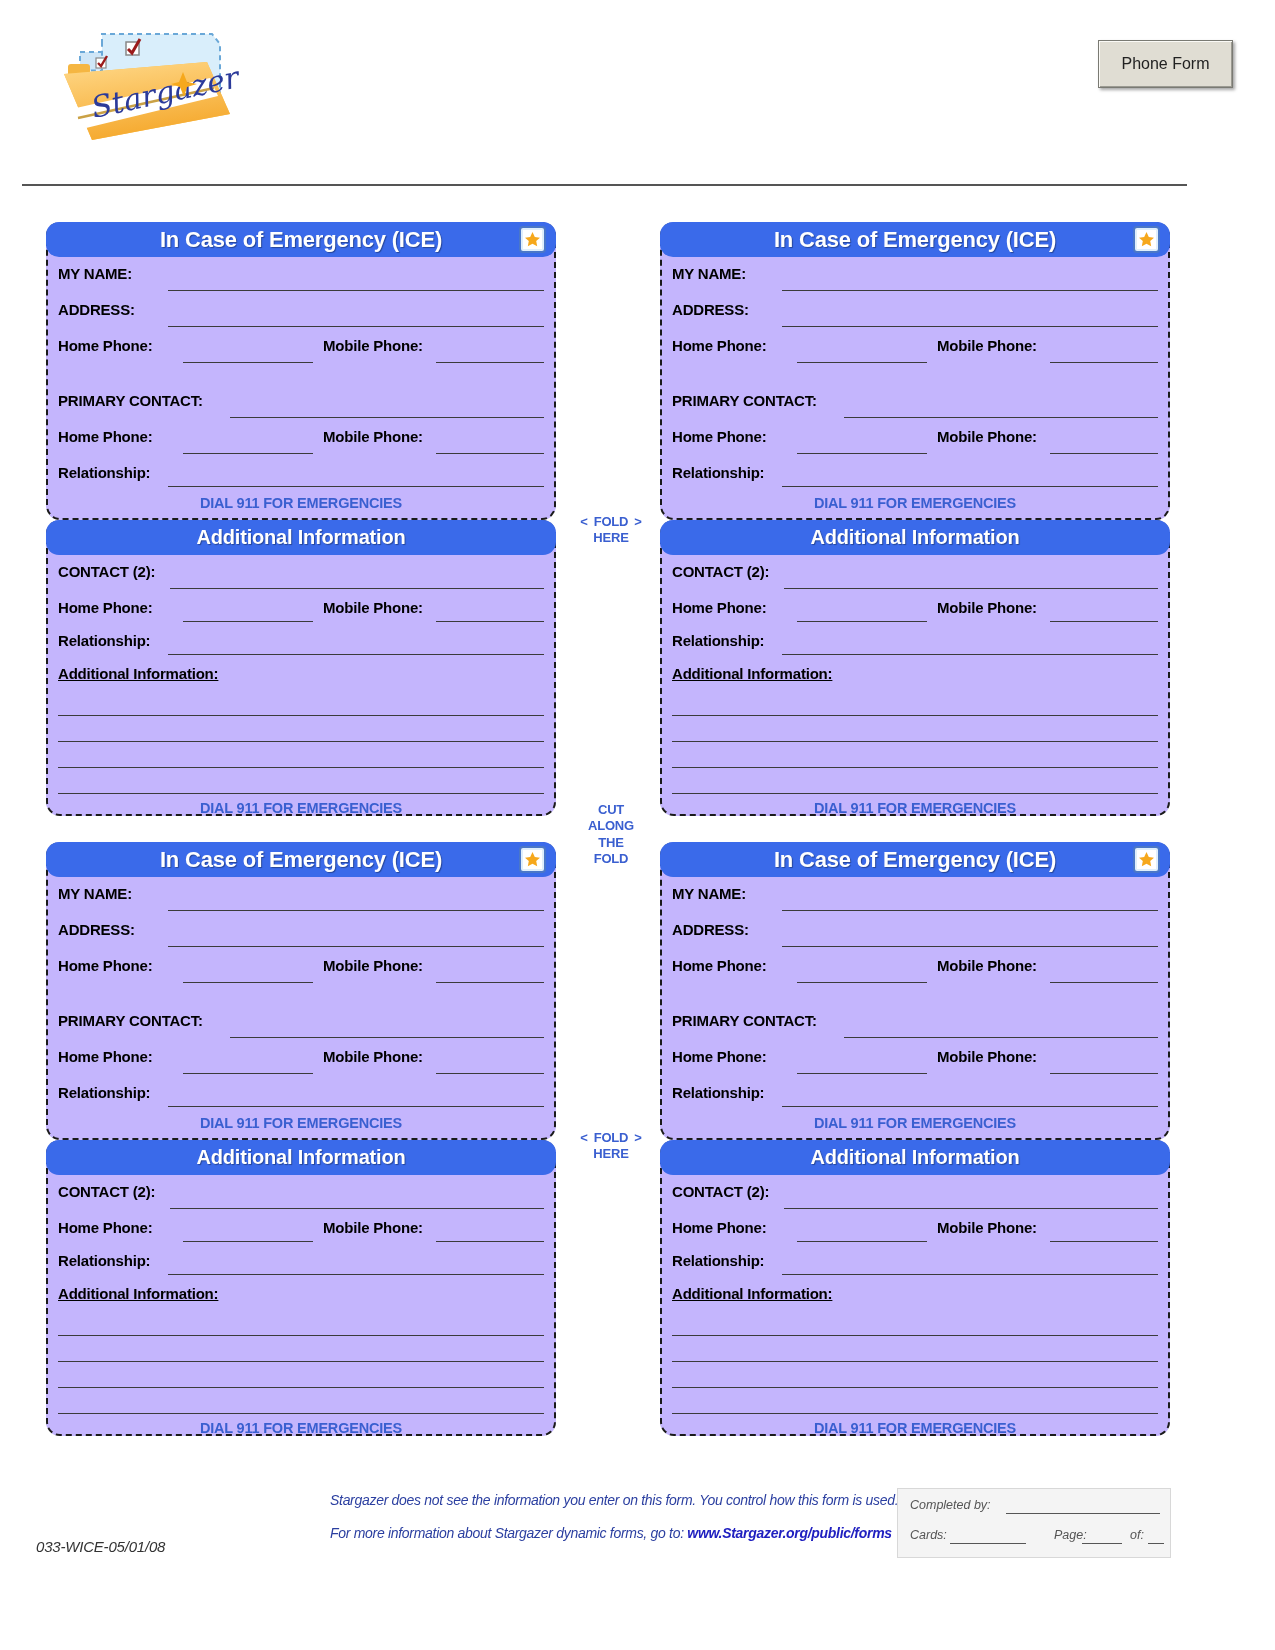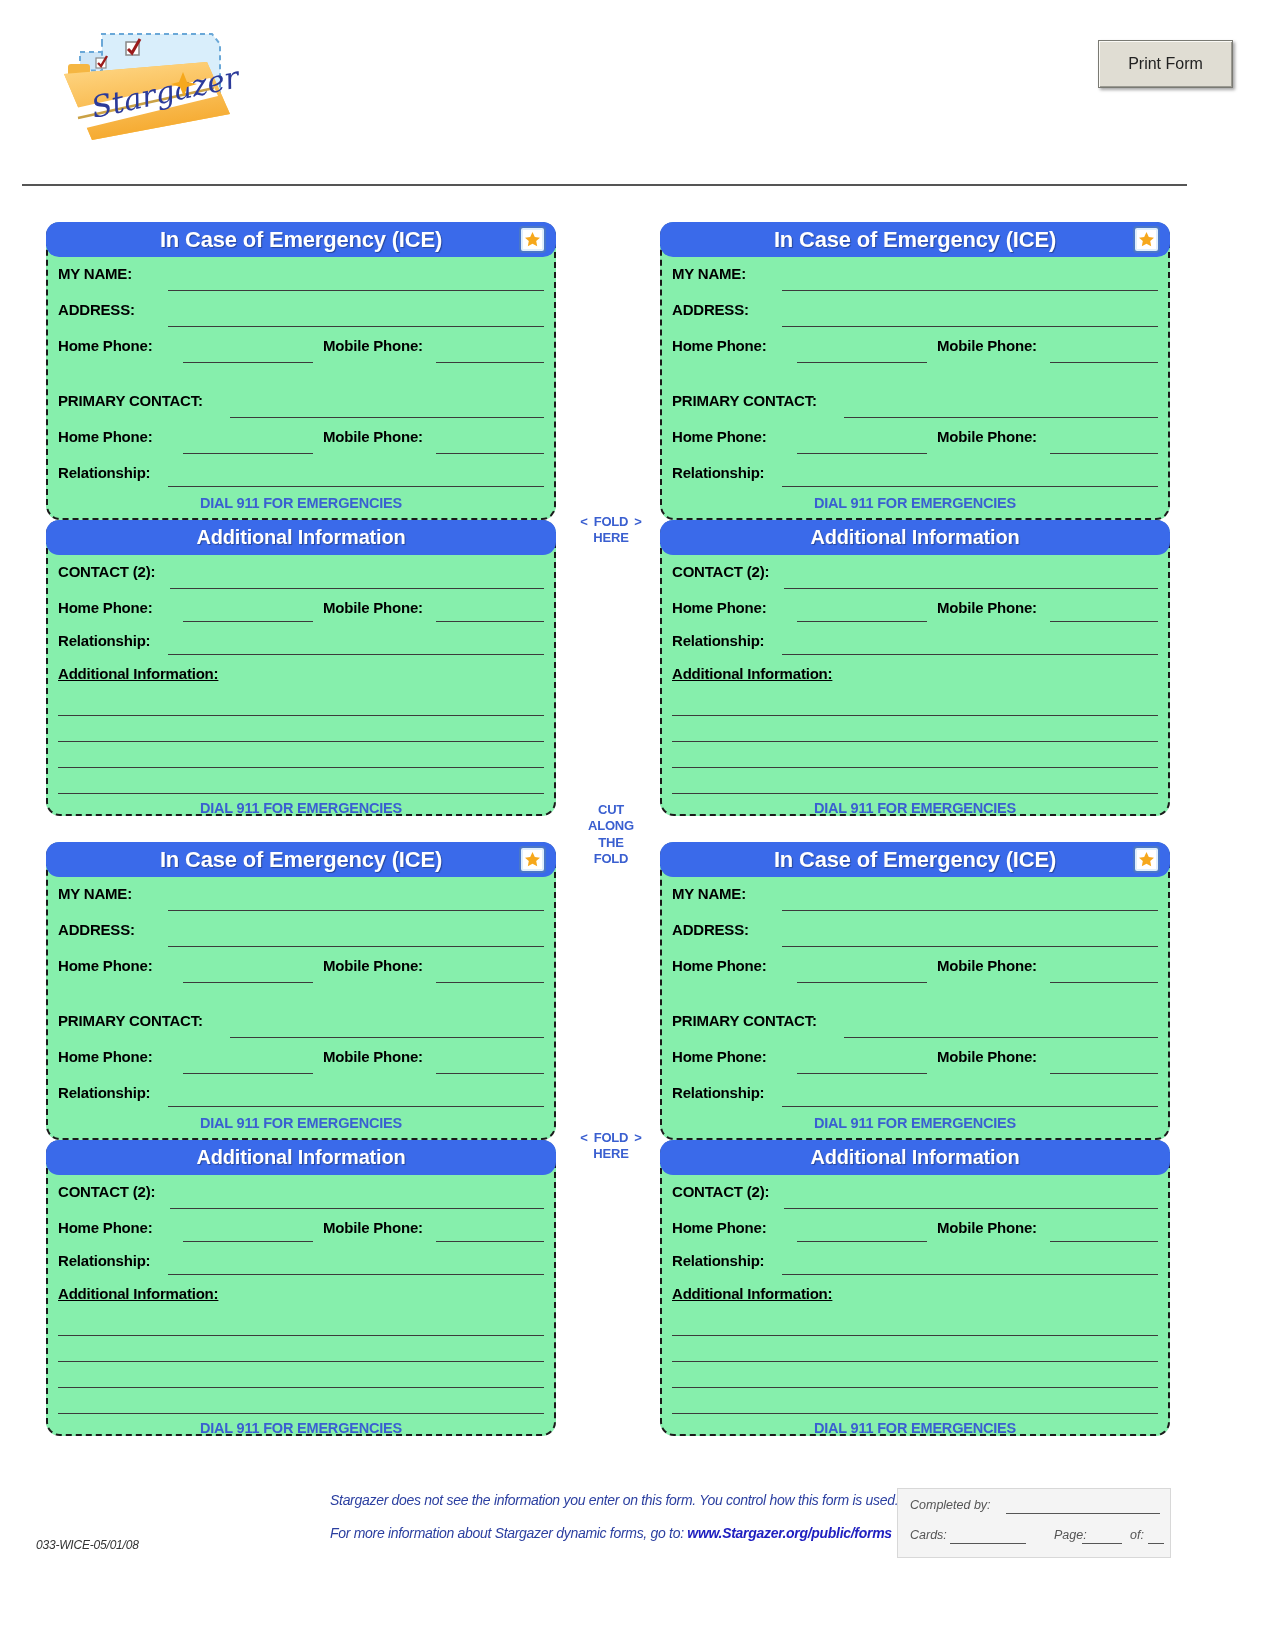--- a/index.html
+++ b/index.html
@@ -64,21 +64,21 @@
     letter-spacing:-0.3px;white-space:nowrap;
   }
 
   
   .grid{position:absolute;left:0;top:222px;width:1275px;}
   .col-left{position:absolute;left:46px;top:0;width:510px;}
   .col-right{position:absolute;left:660px;top:0;width:510px;}
 
   .card{
     border:2px dashed #1a1a1a;border-radius:14px;
-    background:#86efac;position:relative;box-sizing:border-box;
+    background:#c4b5fd;position:relative;box-sizing:border-box;
   }
   .card + .card{margin-top:0px;}
 
   .bar{
     background:#3a6aea;border-radius:13px;height:35px;
     display:flex;align-items:center;justify-content:center;position:relative;
     margin:-2px -2px 0 -2px;
   }
   .bar-title{
     color:#ffffff;font-size:22px;font-weight:bold;letter-spacing:-0.2px;
@@ -121,21 +121,21 @@
   
   .footer{position:absolute;left:0;top:1480px;width:1275px;}
   .foot-txt{
     text-align:center;font-style:italic;font-size:14px;color:#2b3fa0;
     letter-spacing:-0.3px;white-space:nowrap;
   }
   .foot-1{position:absolute;left:330px;top:12px;width:560px;}
   .foot-2{position:absolute;left:330px;top:45px;width:560px;}
   .foot-2 .url{font-weight:bold;color:#2020c0;}
   .formcode{
-    position:absolute;left:36px;top:58px;font-style:italic;font-size:12px;
+    position:absolute;left:36px;top:58px;font-style:italic;font-size:15px;
     color:#333;letter-spacing:-0.2px;
   }
   .comp-box{
     position:absolute;left:897px;top:8px;width:272px;height:68px;
     background:#f4f4f4;border:1px solid #d8d8d8;
   }
   .cb-row{position:relative;height:30px;}
   .cb-lbl{
     position:absolute;font-style:italic;font-size:12.5px;color:#555;top:9px;
   }
@@ -172,21 +172,21 @@
           <path d="M86 27 l4 4 l8 -14" stroke="#9b1b1b" stroke-width="3" fill="none"></path>
         </g>
         <g>
           <rect x="54" y="36" width="10" height="10" fill="#fff" stroke="#888" stroke-width="1.2"></rect>
           <path d="M56 41 l3 3 l6 -10" stroke="#9b1b1b" stroke-width="2.4" fill="none"></path>
         </g>
       </svg>
     </div>
 
 
-    <div class="print-btn">Print Form</div>
+    <div class="print-btn">Phone Form</div>
   </div>
 
   <div class="hr-main"></div>
 
   <div class="grid">
 
     <div class="col-left">
 
       <div class="card" style="height:298px;">
         <div class="bar">

